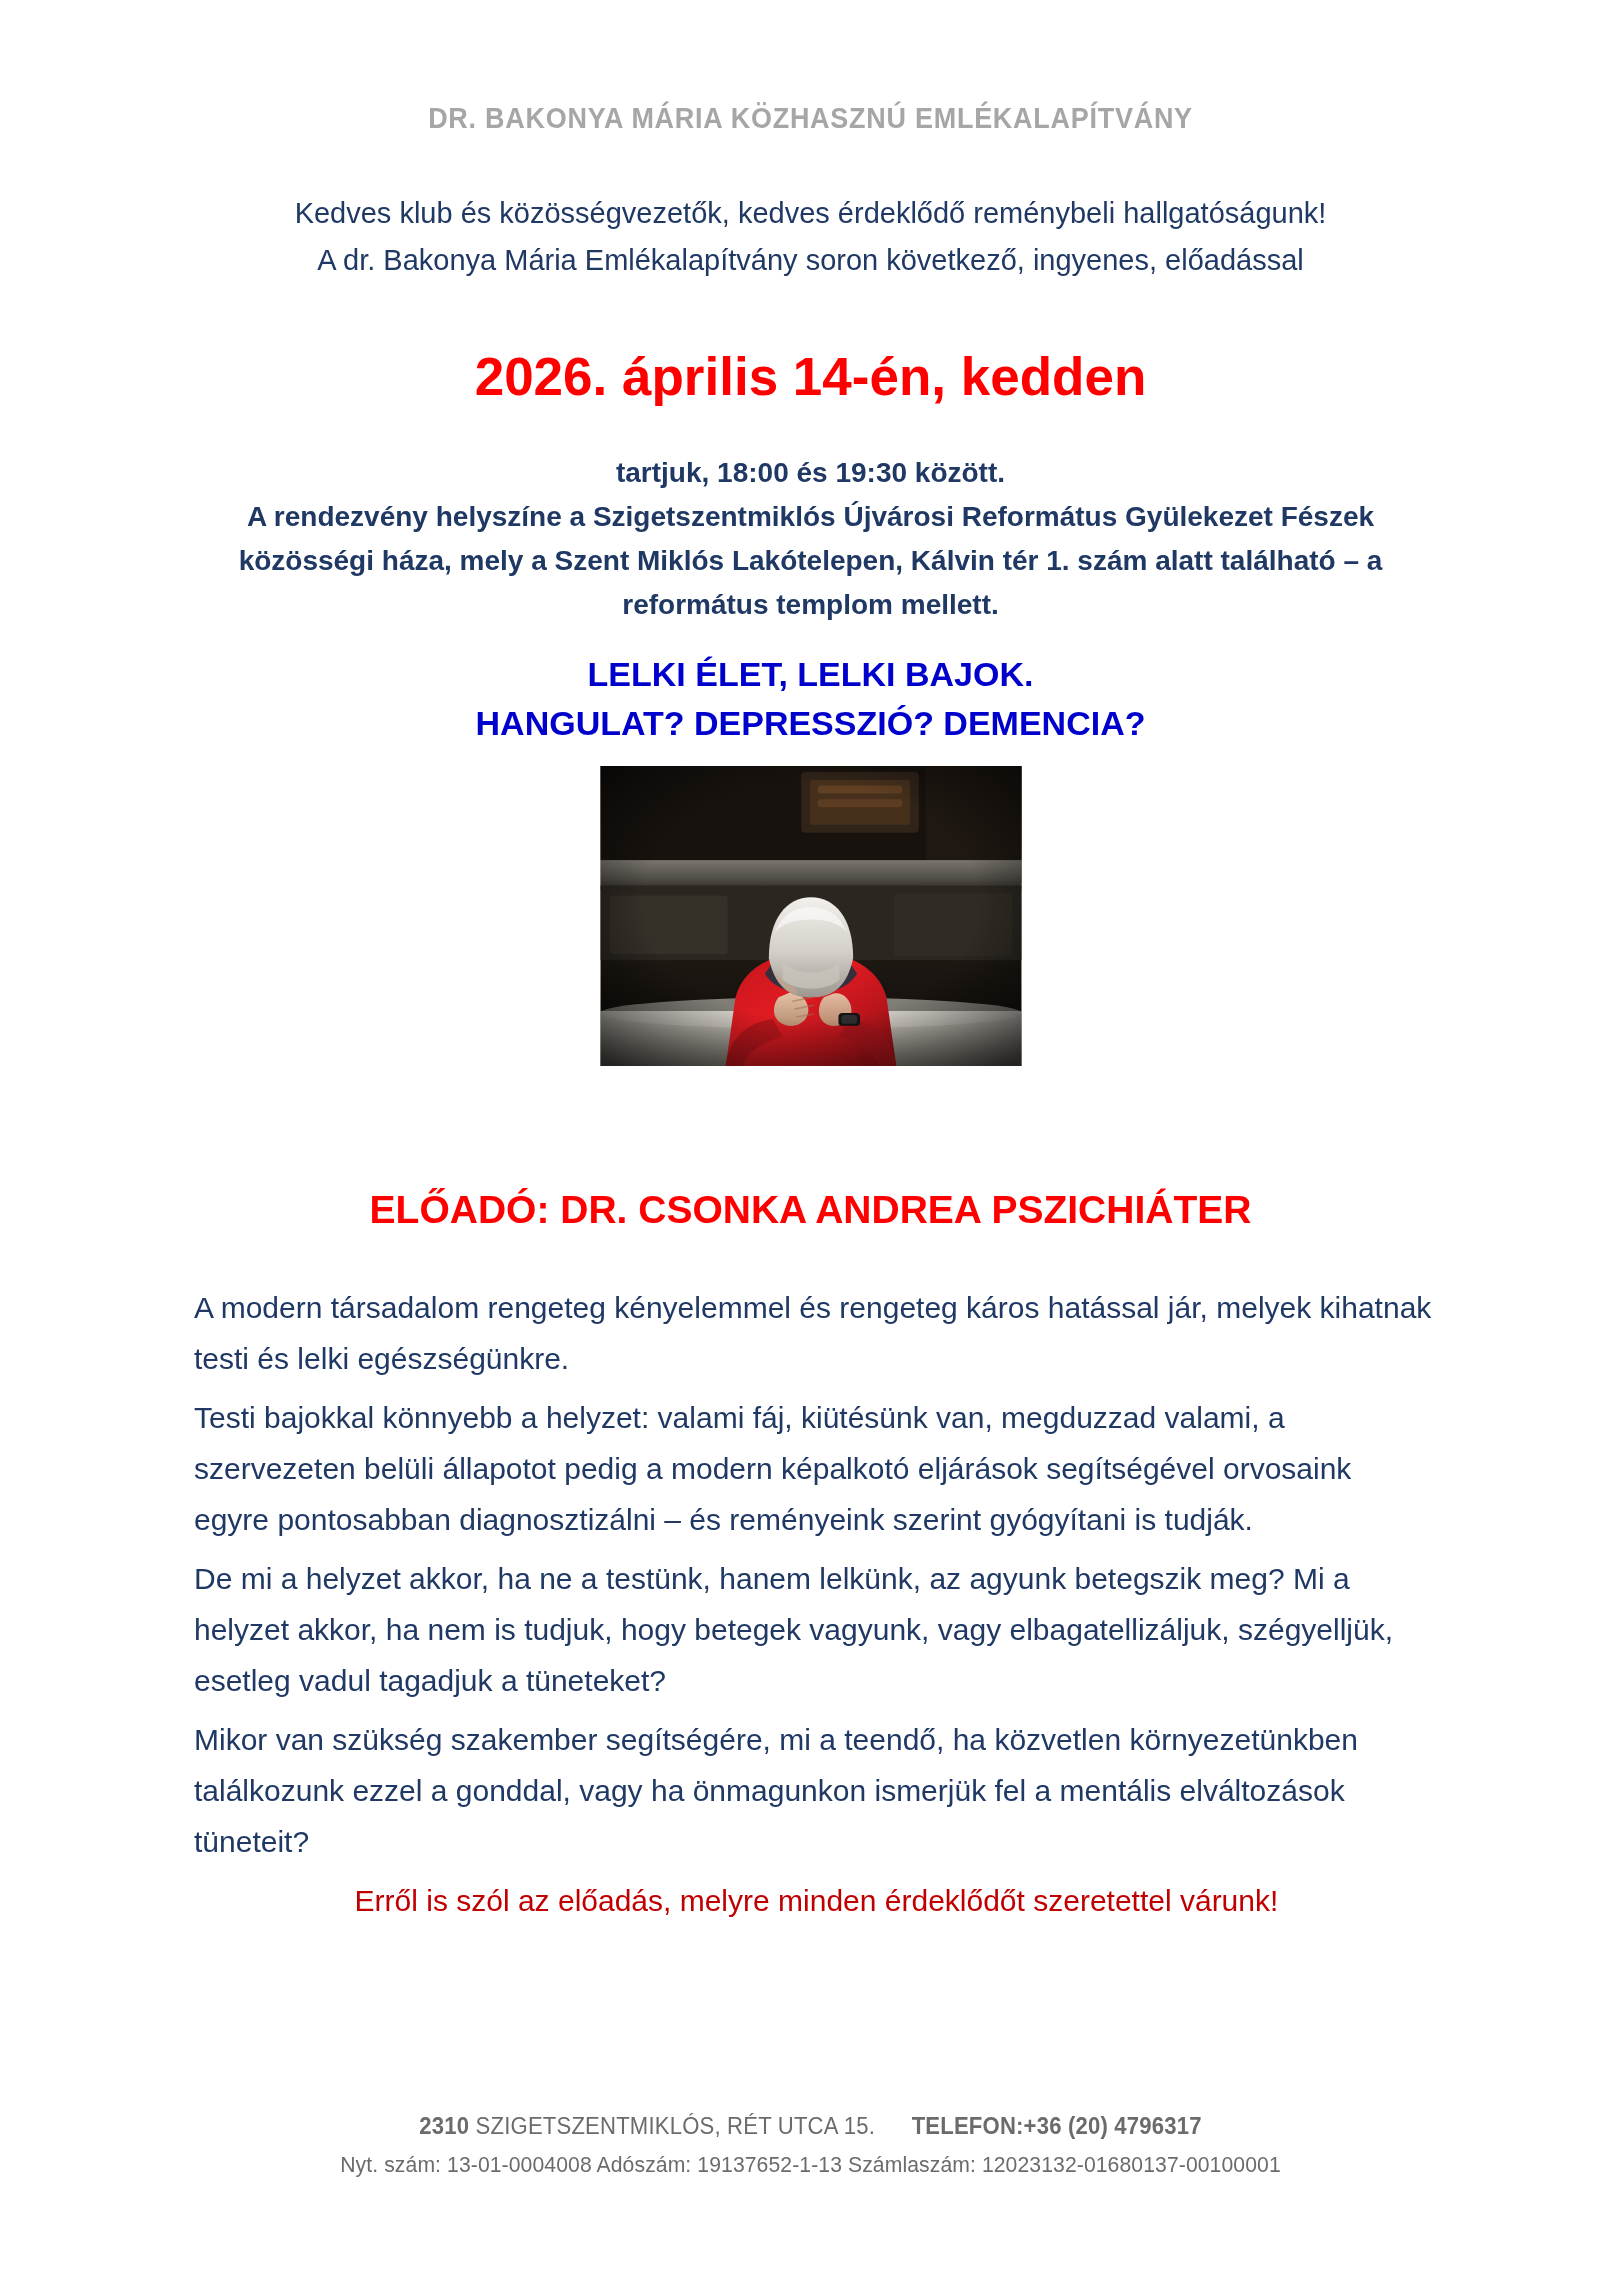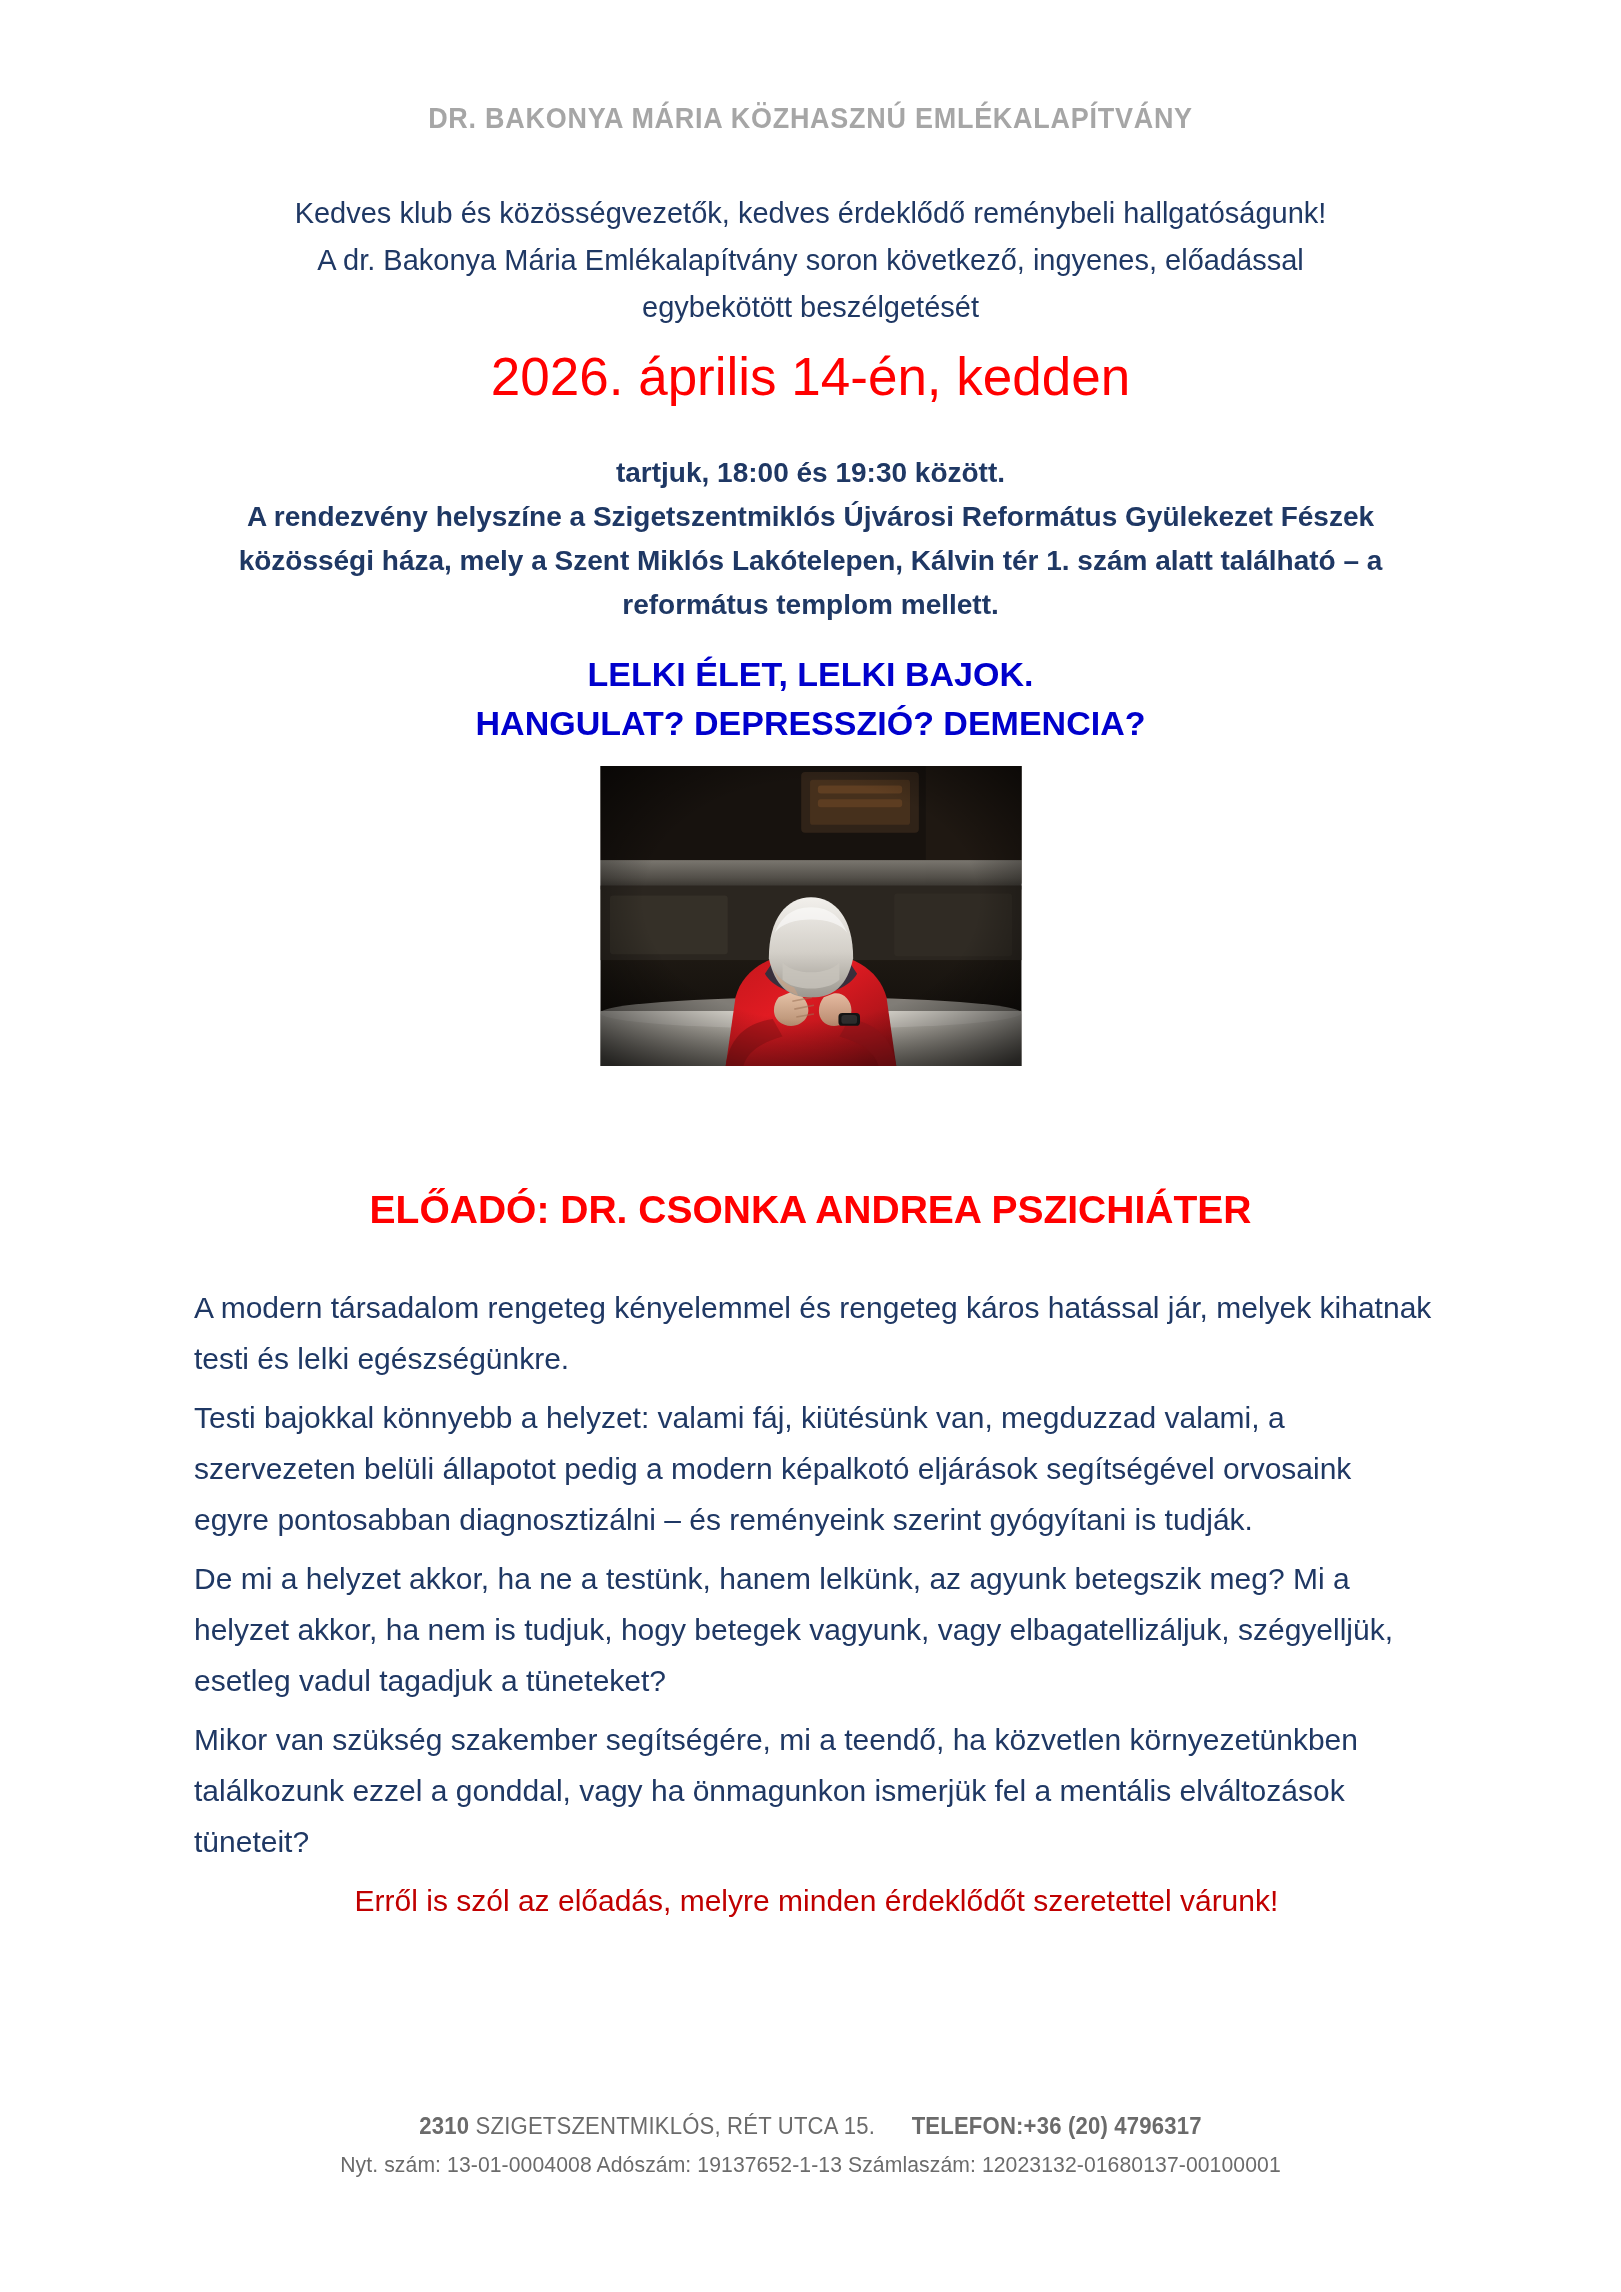--- a/index.html
+++ b/index.html
@@ -46,21 +46,21 @@
   }
 
   
   .date-line {
     position: absolute;
     top: 345px;
     left: 0;
     right: 0;
     text-align: center;
     color: #ff0000;
-    font-weight: normal;
+    font-weight: bold;
     font-size: 53px;
     line-height: 63px;
   }
 
   
   .venue {
     position: absolute;
     top: 451px;
     left: 147px;
     width: 1327px;
@@ -170,21 +170,20 @@
 </head>
 <body>
 
 <div class="page">
 
   <div class="org-header">DR. BAKONYA MÁRIA KÖZHASZNÚ EMLÉKALAPÍTVÁNY</div>
 
   <div class="intro">
     <div>Kedves klub és közösségvezetők, kedves érdeklődő reménybeli hallgatóságunk!</div>
     <div>A dr. Bakonya Mária Emlékalapítvány soron következő, ingyenes, előadással</div>
-    <div>egybekötött beszélgetését</div>
   </div>
 
   <div class="date-line">2026. április 14-én, kedden</div>
 
   <div class="venue">
     <div>tartjuk, 18:00 és 19:30 között.</div>
     <div>A rendezvény helyszíne a Szigetszentmiklós Újvárosi Református Gyülekezet Fészek</div>
     <div>közösségi háza, mely a Szent Miklós Lakótelepen, Kálvin tér 1. szám alatt található – a</div>
     <div>református templom mellett.</div>
   </div>

